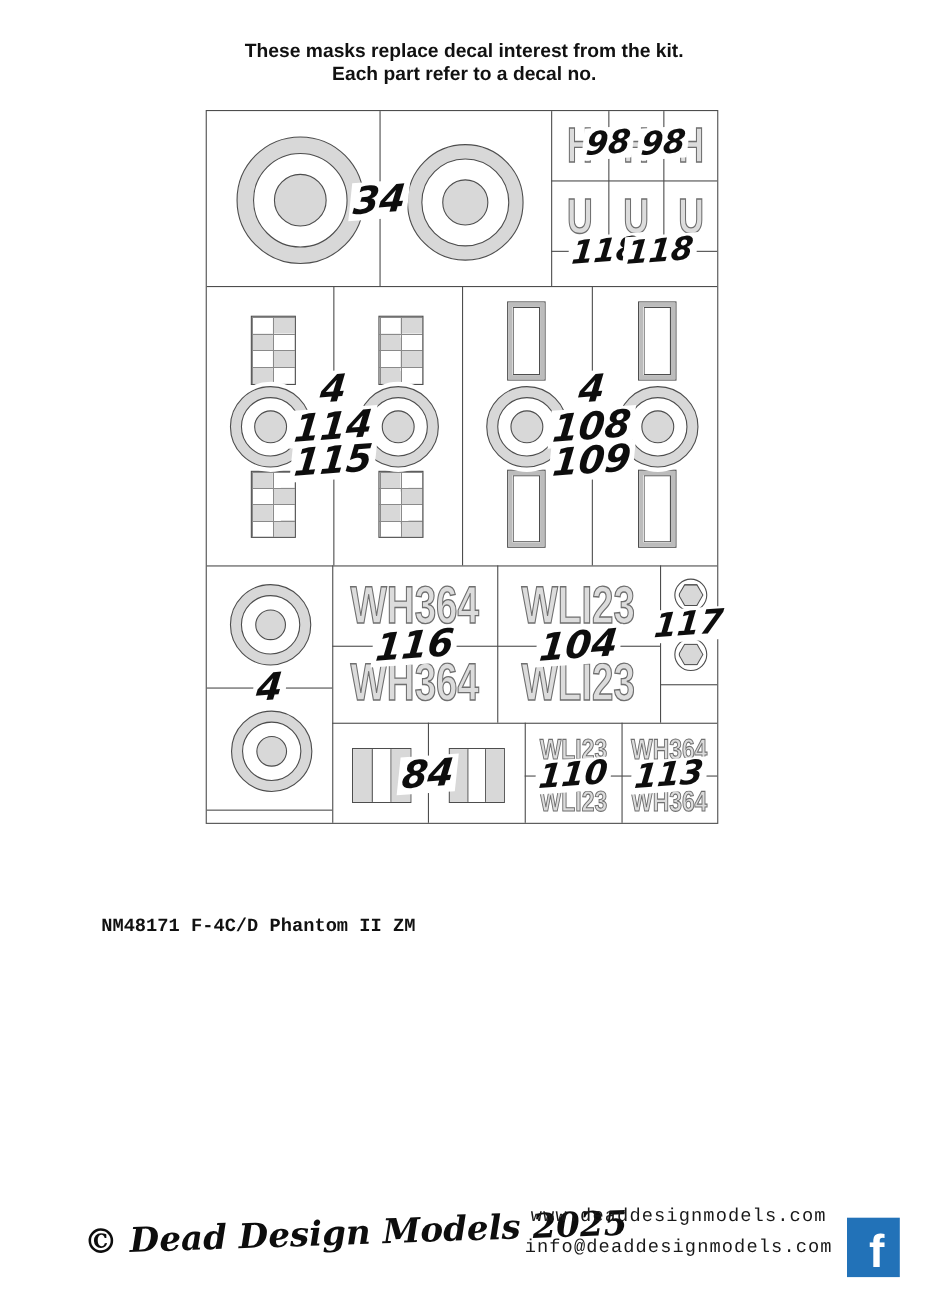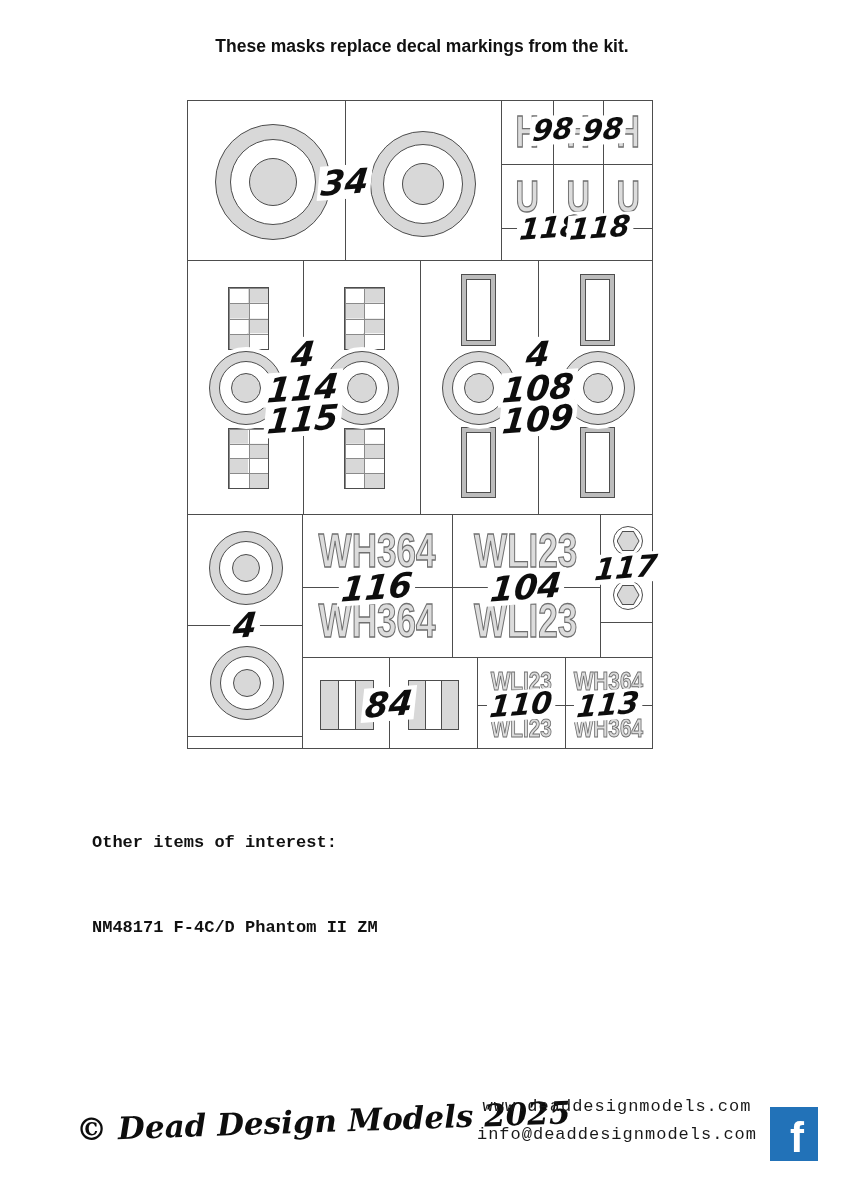--- a/index.html
+++ b/index.html
@@ -50,21 +50,22 @@
   #fb{position:absolute;left:770px;top:1107px;width:48px;height:54px;background:#2272b8;
       display:flex;align-items:center;justify-content:center;color:#fff;
       font-family:"Liberation Sans",sans-serif;font-weight:bold;font-size:42px;line-height:54px;}
   #fb b{transform:translate(3px,4px);font-weight:bold;}
 </style>
 </head>
 <body>
 
 <div id="page">
 
-  <div class="hdr" style="top:36px">These masks replace decal markings from the kit.</div>
+  <div class="hdr" style="top:36px">These masks replace decal interest from the kit.</div>
+  <div class="hdr" style="top:57px">Each part refer to a decal no.</div>
 
   <div id="sheet">
 
     <div class="hl" style="top:159px;left:0;width:464px"></div>
     <div class="hl" style="top:413px;left:0;width:464px"></div>
     <div class="hl" style="top:63px;left:313px;width:151px"></div>
     <div class="hl" style="top:127px;left:313px;width:151px"></div>
     <div class="hl" style="top:486px;left:114px;width:298px"></div>
     <div class="hl" style="top:524px;left:0;width:114px"></div>
     <div class="hl" style="top:635px;left:0;width:114px"></div>
@@ -220,21 +221,20 @@
     <div class="hw" style="left:189px;top:486px;font-size:34px">116</div>
     <div class="hw" style="left:338px;top:486px;font-size:34px">104</div>
     <div class="hw" style="left:438px;top:467px;font-size:30px">117</div>
     <div class="hw" style="left:57px;top:524px;font-size:34px">4</div>
     <div class="hw" style="left:201px;top:603px;font-size:34px">84</div>
     <div class="hw" style="left:333px;top:604px;font-size:30px">110</div>
     <div class="hw" style="left:420px;top:604px;font-size:30px">113</div>
   </div>
 
   <div id="items">
-    <div>Other items of interest:</div>
     <div>NM48171 F-4C/D Phantom II ZM</div>
     
     
     
     
     
   </div>
 
   <div id="copyright">© Dead Design Models 2025</div>
   <div id="contact">

